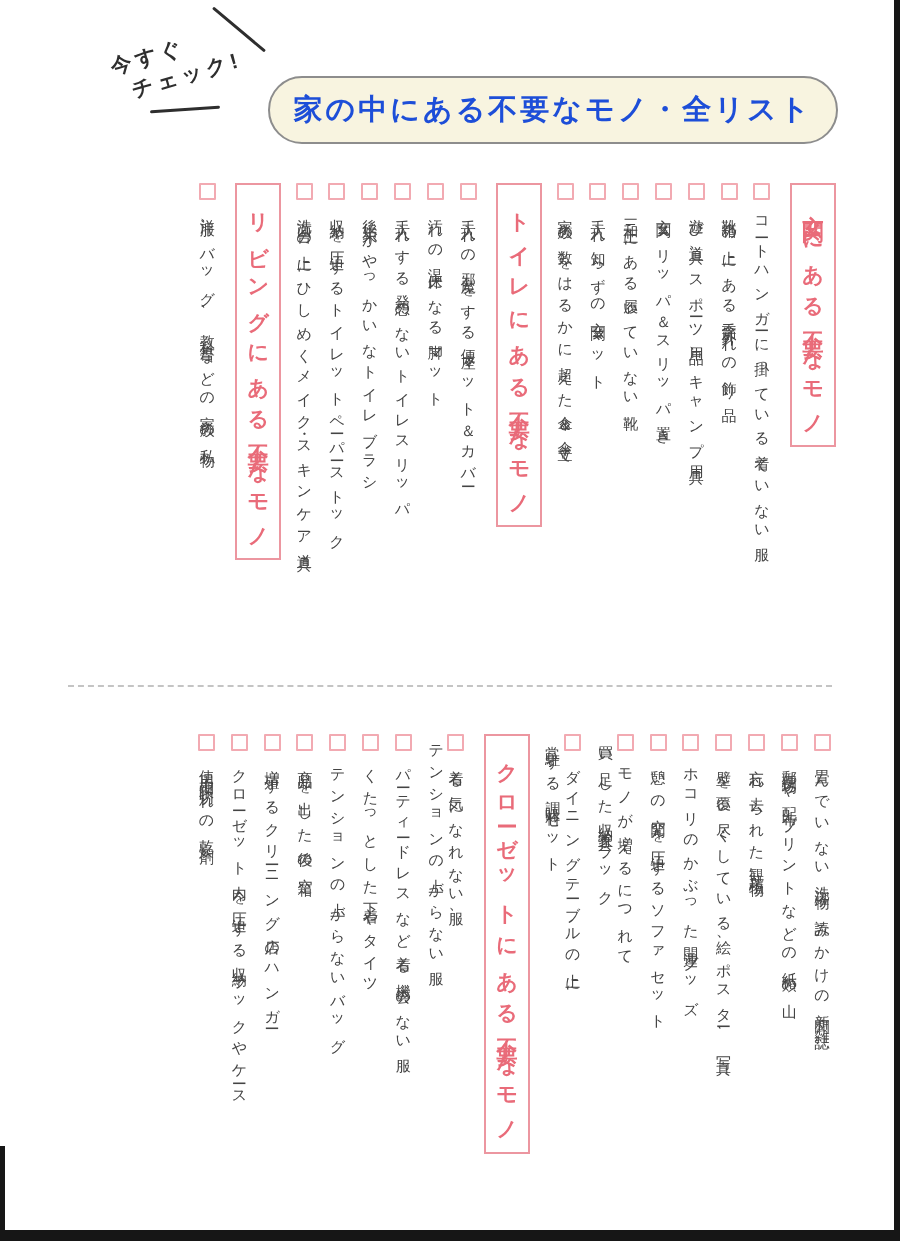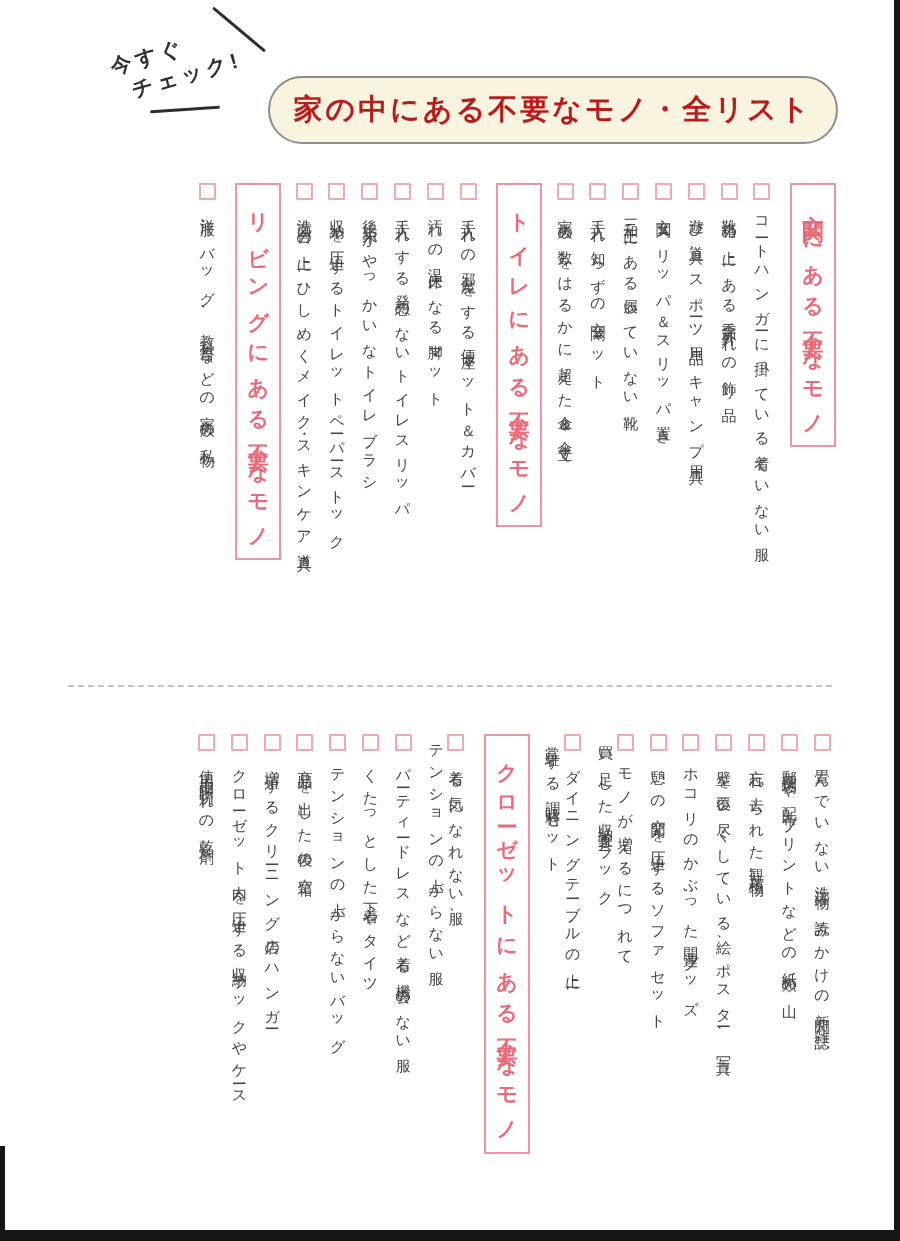--- a/index.html
+++ b/index.html
@@ -20,21 +20,21 @@
   .stroke{position:absolute;background:#2e2e2e;border-radius:2px;}
   .stroke-top{left:205px;top:28px;width:68px;height:3px;transform:rotate(40deg);}
   .stroke-under{left:150px;top:108px;width:70px;height:3px;transform:rotate(-4deg);}
 
   
   .title-pill{
     position:absolute;left:268px;top:76px;width:566px;height:64px;
     background:#f8f4e0;border:2px solid #8d8d8d;border-radius:36px;
     display:flex;align-items:center;justify-content:center;
   }
-  .title-pill span{font-size:29px;font-weight:bold;letter-spacing:3px;color:#b91c1c;}
+  .title-pill span{font-size:29px;font-weight:bold;letter-spacing:3px;color:#1d4ed8;}
 
   
   .half{
     position:absolute;writing-mode:vertical-rl;text-orientation:mixed;
   }
   .half.top{top:183px;right:60px;height:498px;}
   .half.bottom{top:734px;right:68px;height:505px;}
 
   .sec-heading{
     display:block;

